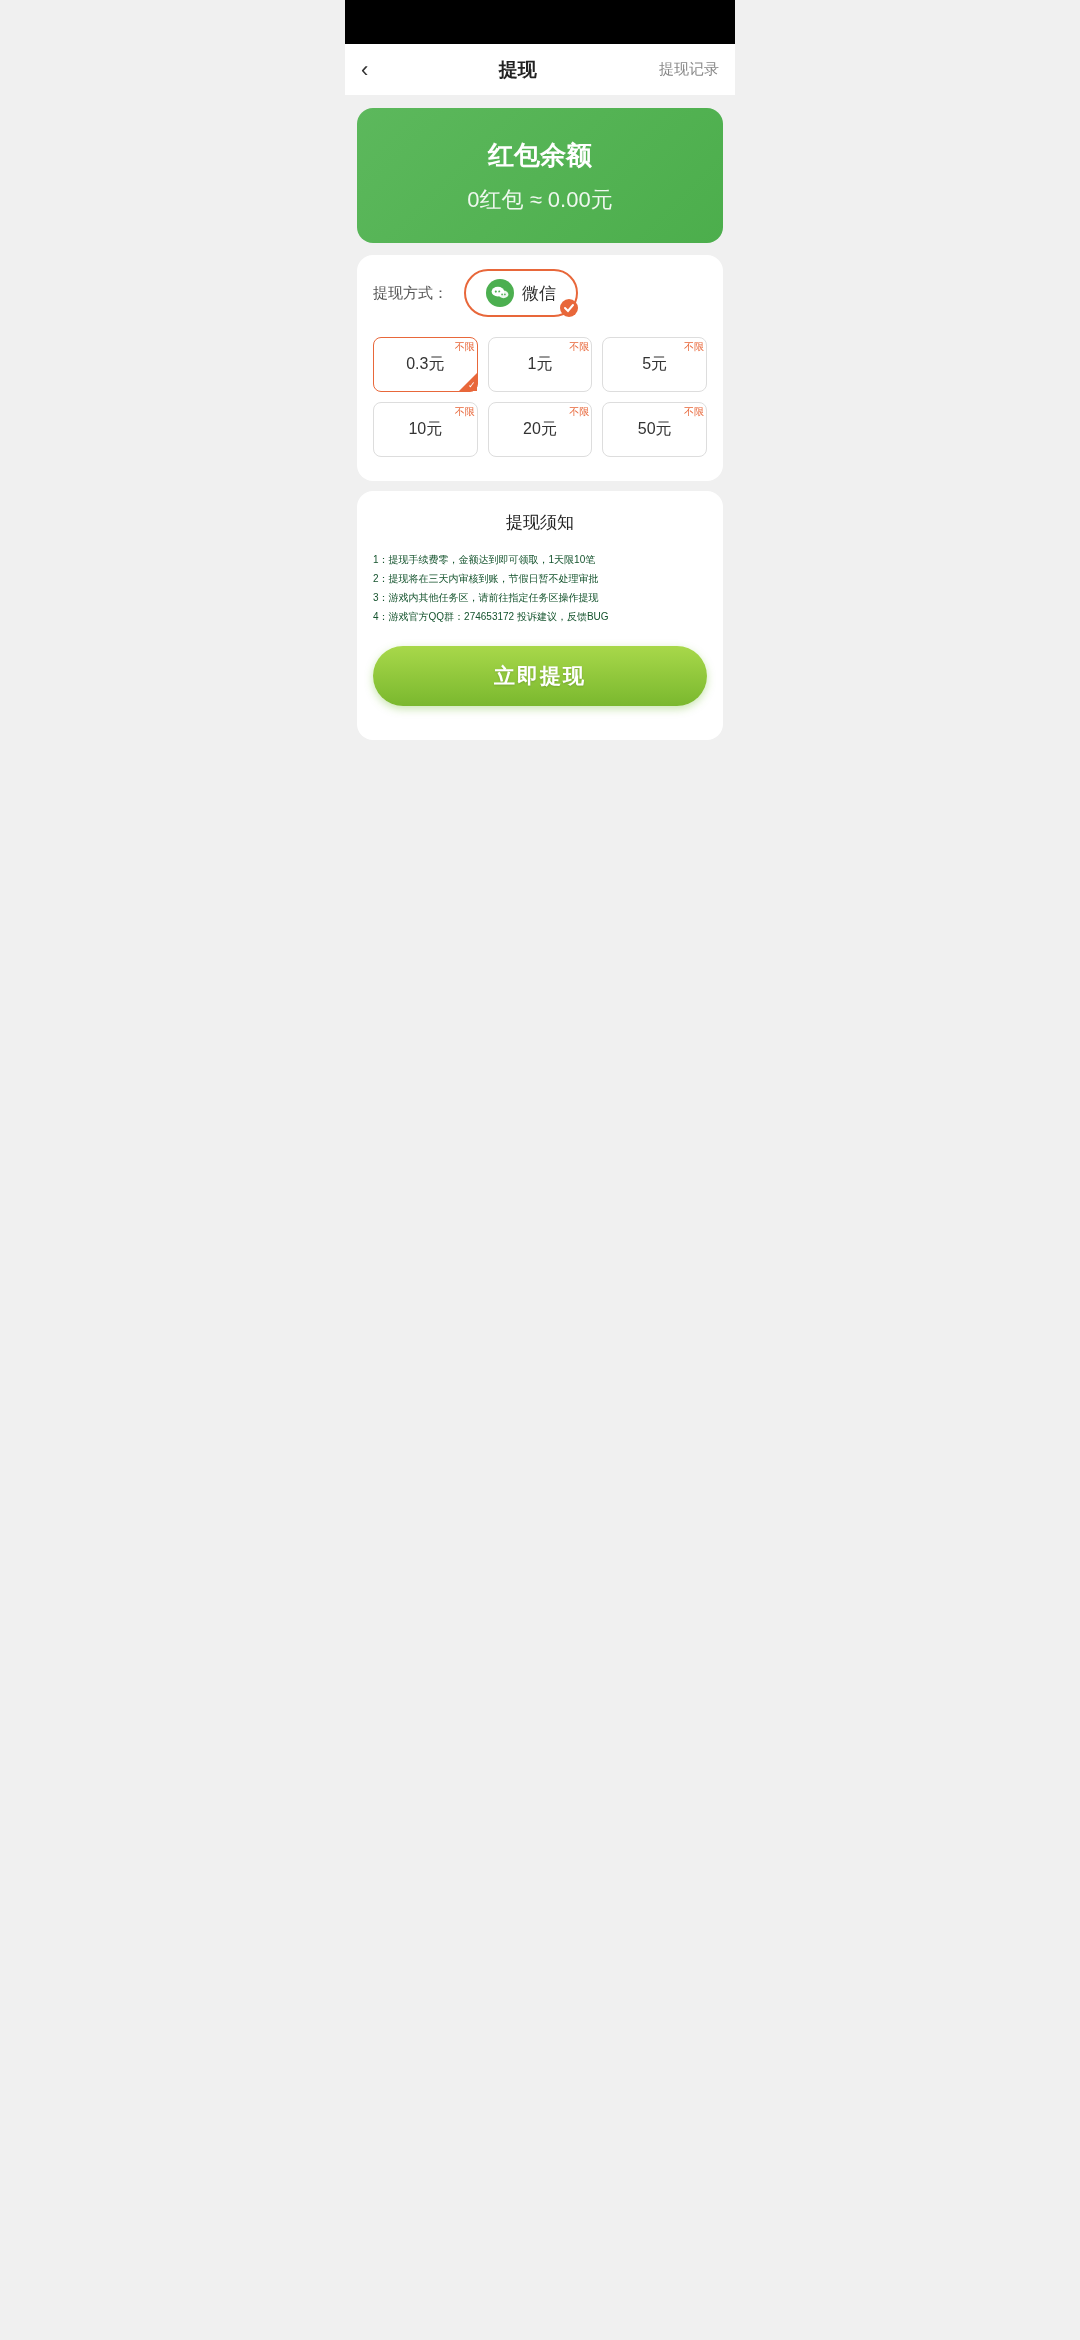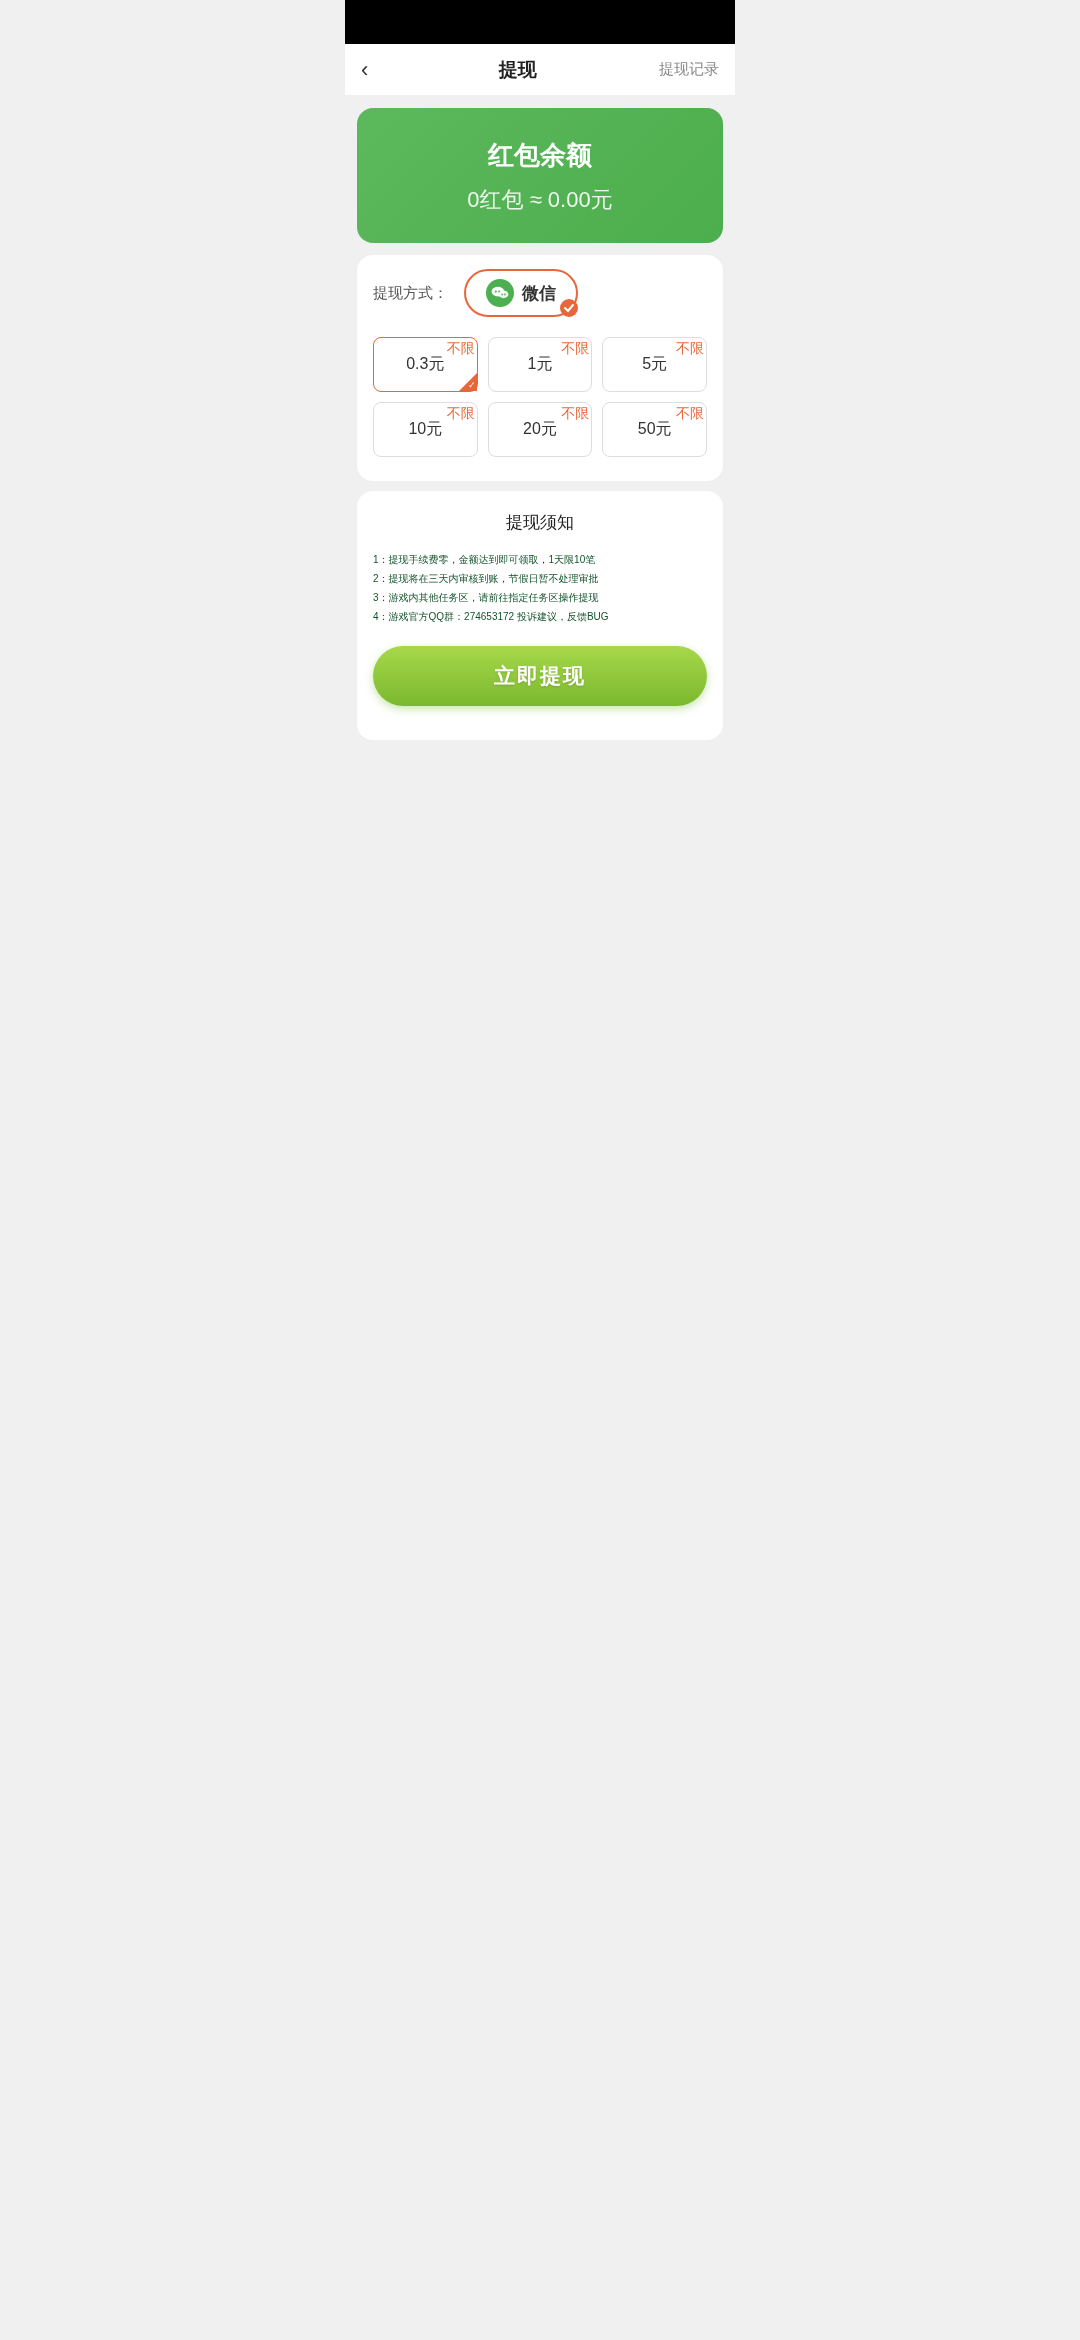--- a/index.html
+++ b/index.html
@@ -101,21 +101,21 @@
 
     .wechat-icon {
       width: 28px;
       height: 28px;
       margin-right: 8px;
     }
 
     .wechat-label {
       font-size: 17px;
       color: #333;
-      font-weight: 700;
+      font-weight: 400;
     }
 
     .wechat-check {
       position: absolute;
       bottom: -2px;
       right: -2px;
       width: 18px;
       height: 18px;
       background: #e8673a;
       border-radius: 50%;
@@ -143,21 +143,21 @@
     }
 
     .amount-btn.selected {
       border-color: #e8673a;
     }
 
     .amount-btn .limit-badge {
       position: absolute;
       top: 2px;
       right: 2px;
-      font-size: 14px;
+      font-size: 10px;
       color: #e8673a;
     }
 
     .amount-btn.selected::after {
       content: '';
       position: absolute;
       bottom: 0;
       right: 0;
       width: 0;
       height: 0;

